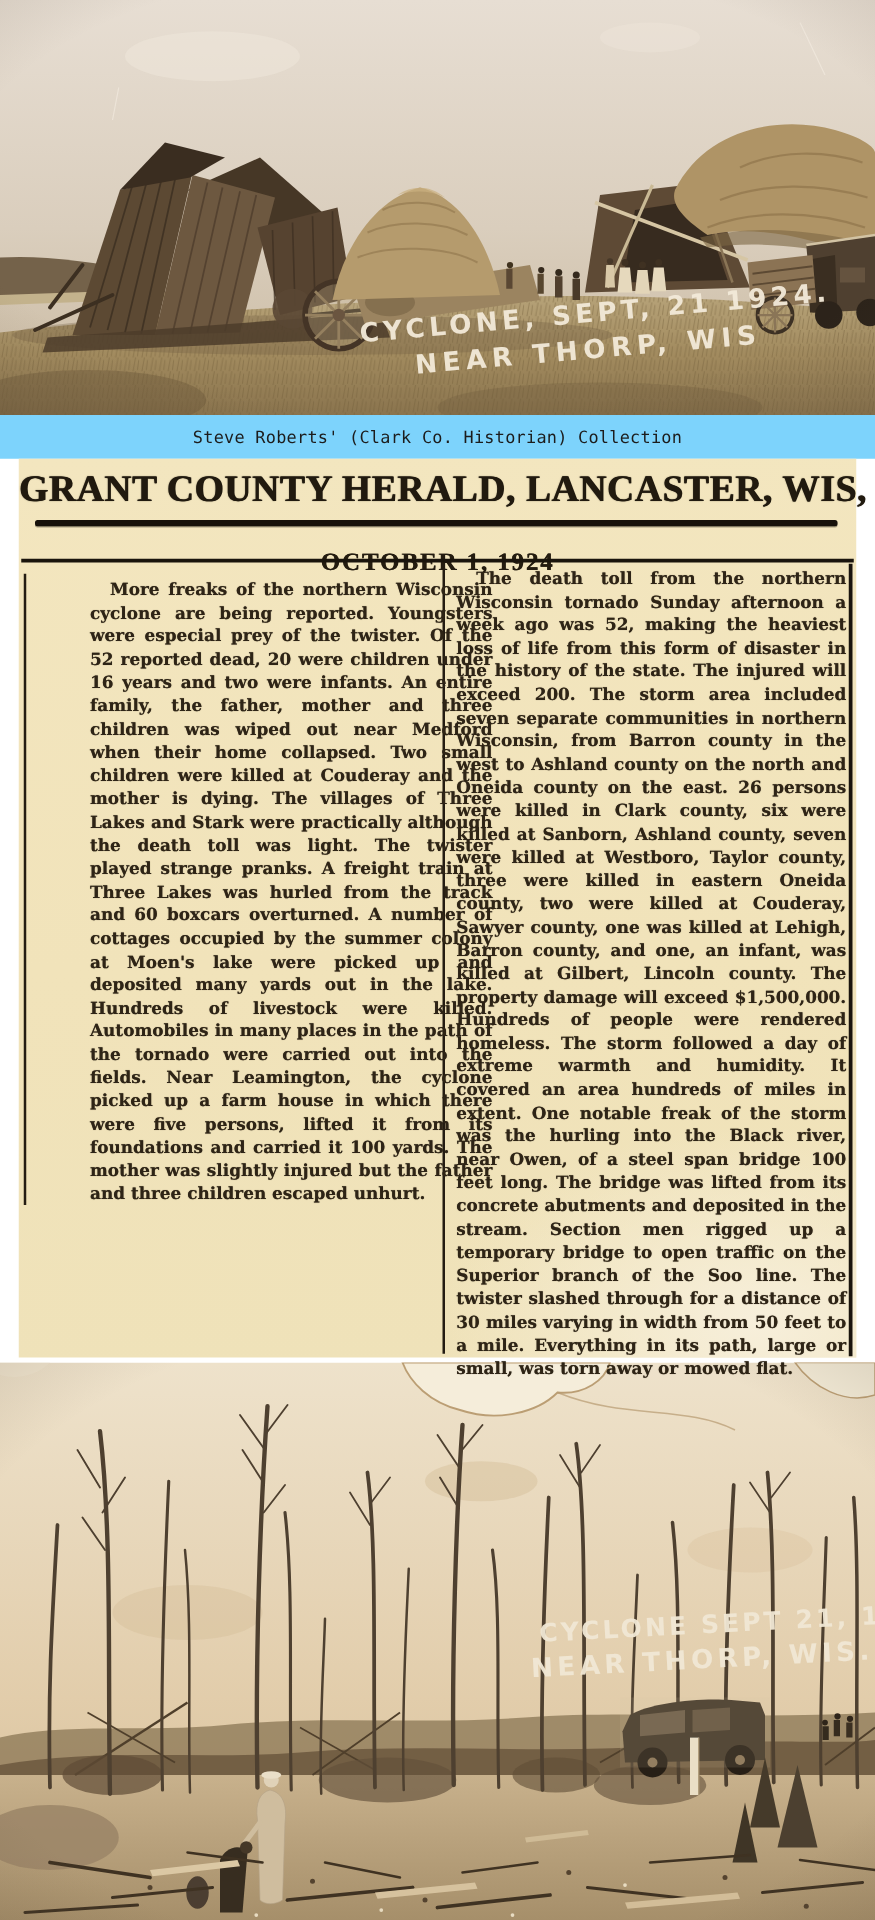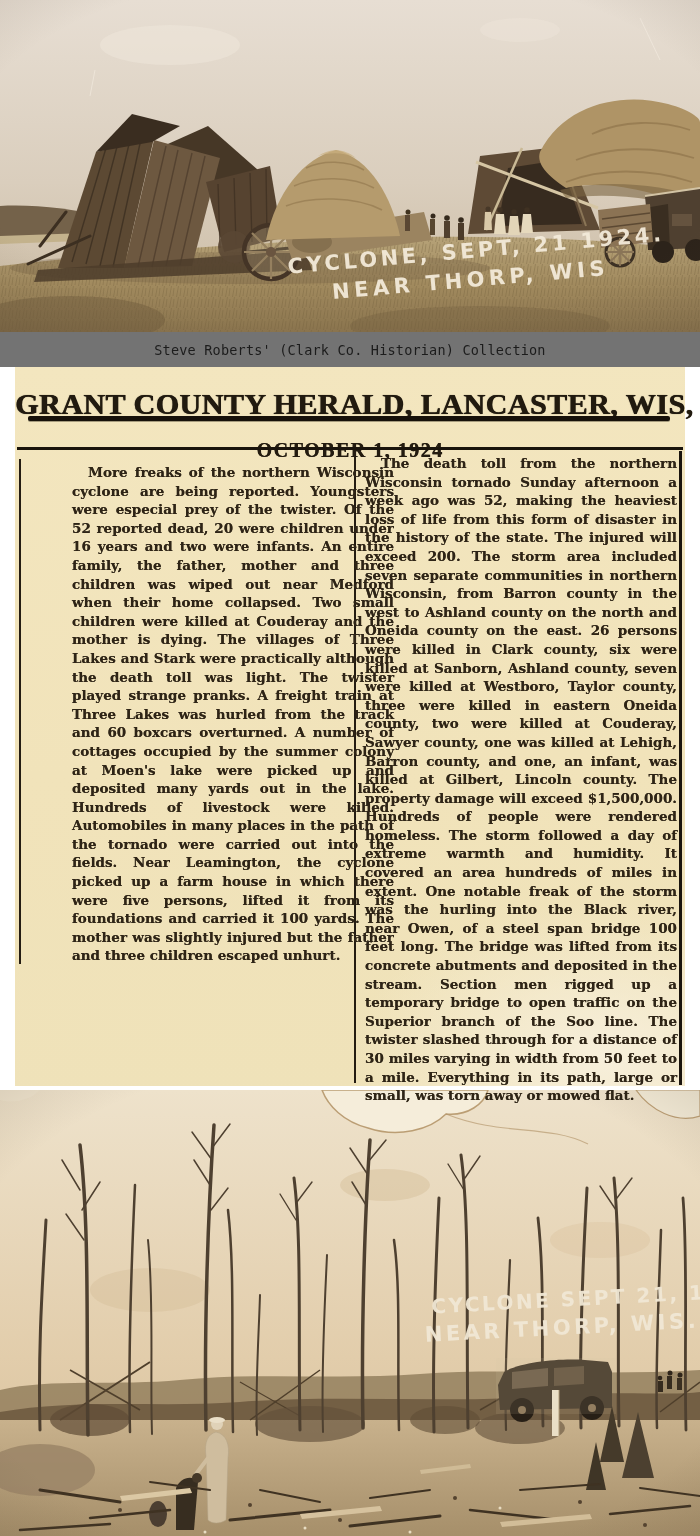--- a/index.html
+++ b/index.html
@@ -1,28 +1,28 @@
 <!DOCTYPE html>
 <html><head>
 <meta charset="utf-8">
 <style>
   html,body{margin:0;padding:0;background:#ffffff;}
   .page{position:relative;width:700px;height:1536px;background:#ffffff;overflow:hidden;
         font-family:"DejaVu Sans",sans-serif;}
   
   .photo{display:block;}
   
-  .caption-band{height:35px;display:flex;align-items:center;justify-content:center;background:#737373;}
+  .caption-band{height:35px;display:flex;align-items:center;justify-content:center;background:#7dd3fc;}
   .caption-band span{font-family:"DejaVu Sans Mono",monospace;font-size:13.5px;color:#1c1c1c;letter-spacing:0.2px;}
   
   .newspaper{position:relative;width:670px;height:719px;margin:0 15px;
      background:radial-gradient(ellipse 420px 260px at 88% 96%, #f7efdb 0%, rgba(247,239,219,0) 60%),
                 linear-gradient(178deg,#f3e6bf 0%,#f1e3ba 55%,#efe2b9 100%);
      color:#2b2214;}
-  .masthead{position:absolute;top:20px;left:0;width:100%;text-align:center;
+  .masthead{position:absolute;top:8px;left:0;width:100%;text-align:center;
      font-family:"Liberation Serif","DejaVu Serif",serif;font-weight:700;font-size:30px;
      letter-spacing:0.5px;color:#211a0f;text-shadow:0.7px 0 0 #211a0f, 0 0 1px rgba(33,26,15,.6);
      white-space:nowrap;}
   .masthead-rule{position:absolute;top:49px;left:13px;width:642px;height:4.5px;background:#17110a;border-radius:2px;
      box-shadow:0 1px 0 rgba(23,17,10,.35);}
   .dateline{position:absolute;top:72px;left:0;width:100%;text-align:center;
      font-family:"Liberation Serif","DejaVu Serif",serif;font-weight:700;font-size:20px;
      letter-spacing:1.5px;color:#241c10;text-shadow:0.4px 0 0 #241c10;}
   .date-rule{position:absolute;top:80px;left:2px;width:666px;height:2.6px;background:#1a140c;}
   .vrule{position:absolute;width:2px;background:#241c12;}

